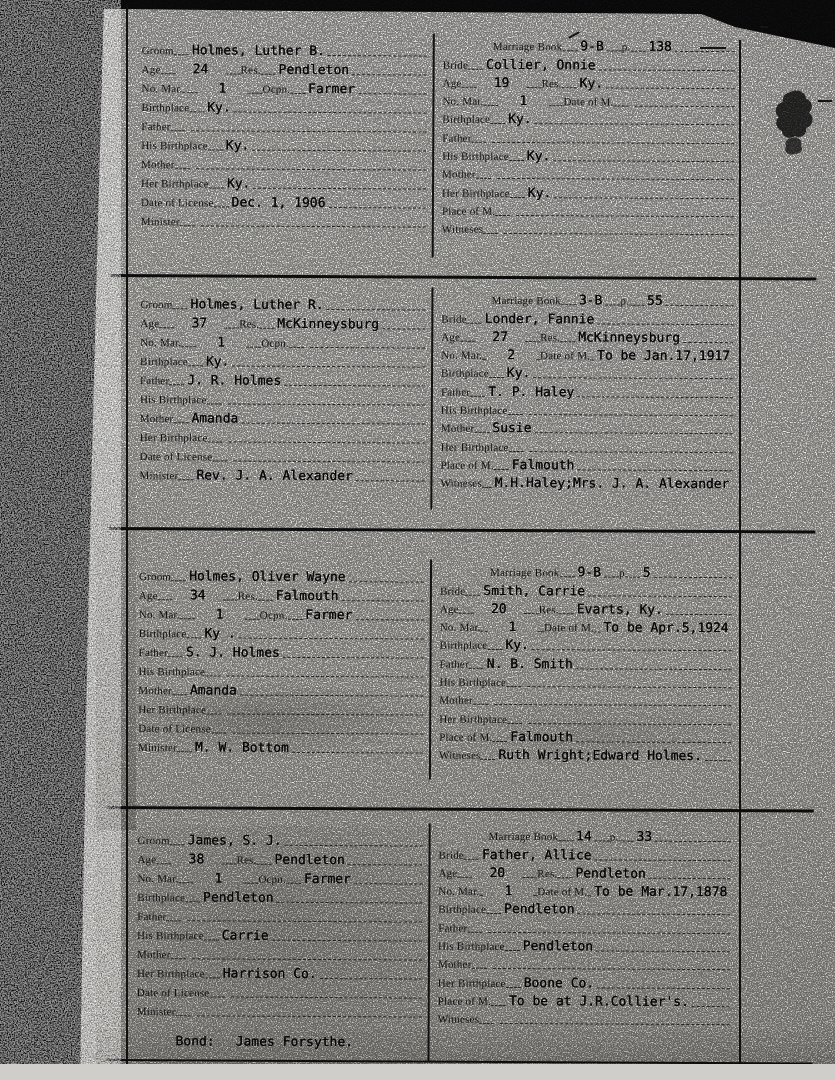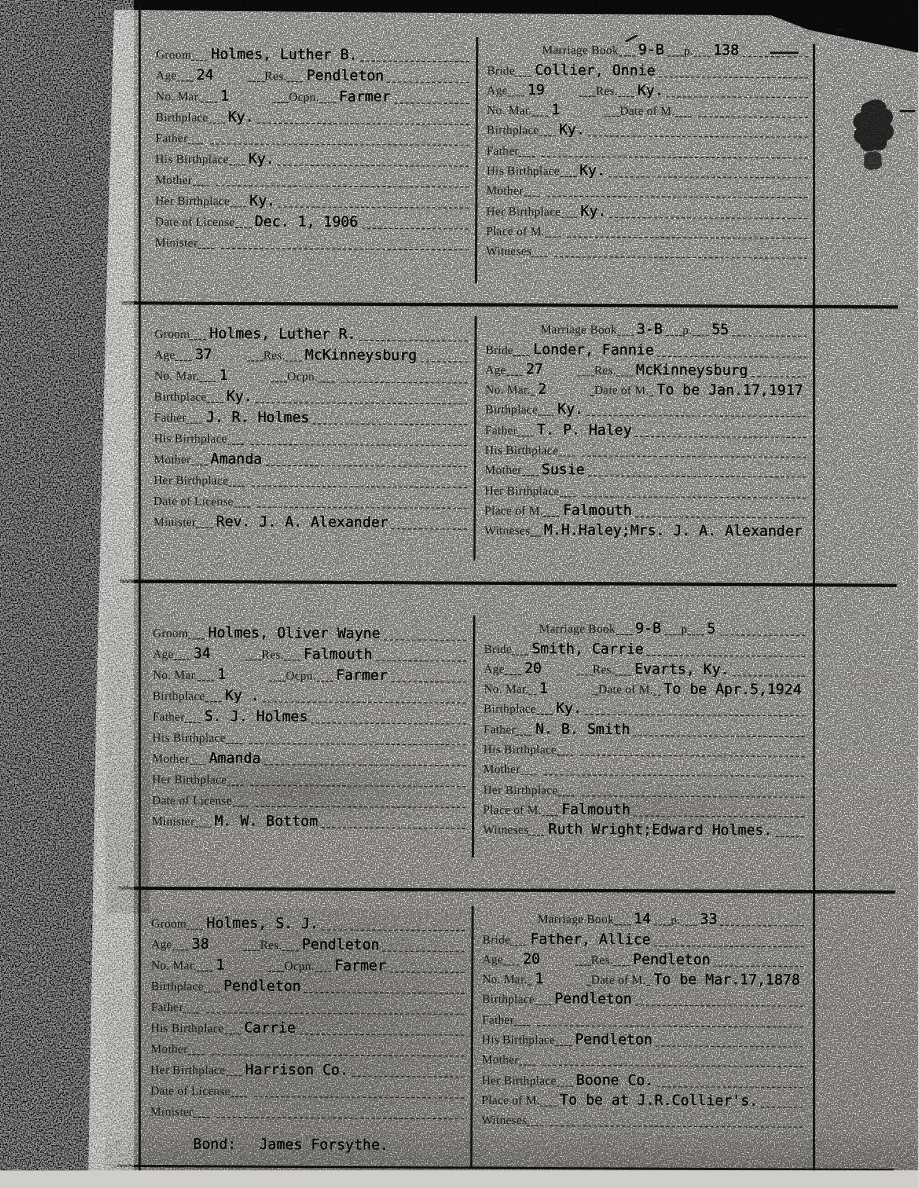--- a/index.html
+++ b/index.html
@@ -27,21 +27,21 @@
   .col{box-sizing:border-box;}
   .col.left{width:305px;border-right:2px solid #1e1e1e;padding:7px 6px 0 12px;}
   .col.right{width:305px;padding:2px 5px 0 8px;}
   .row{display:flex;align-items:flex-end;height:19px;}
   .col.right .row{height:18.3px;}
   .row.book{height:17px;}
   .lbl{font:11px "Liberation Serif", serif;color:#1c1c1c;white-space:nowrap;
        padding-bottom:2px;letter-spacing:.2px;}
   .val{font:13px "DejaVu Sans Mono", "Liberation Mono", monospace;color:#0c0c0c;
        white-space:nowrap;padding:0 3px 1px 3px;text-shadow:0 0 .5px rgba(10,10,10,.85);}
-  .v1{min-width:44px;text-align:left;}
+  .v1{min-width:44px;text-align:center;}
   .g{width:15px;border-bottom:1.6px dashed #3c3c3c;margin-bottom:3px;}
   .tf{flex:1;border-bottom:1.6px dashed #3c3c3c;margin-bottom:3px;}
   .sp{width:50px;}
   .row.bond{margin-top:10px;height:20px;padding-left:10px;}
   .row.bond .lbl-bond{font:13px "DejaVu Sans Mono","Liberation Mono",monospace;color:#101010;
        text-shadow:0 0 .5px rgba(10,10,10,.85);padding-bottom:1px;margin-left:29px;}
   .row.bond .gap-plain{width:18px;}
   
   .smudge{position:absolute;pointer-events:none;}
   .sm1{left:130px;top:680px;width:305px;height:78px;
@@ -539,21 +539,21 @@
               <span class="val">Ruth Wright;Edward Holmes.</span>
               <span class="tf"></span>
             </div>
           </div>
         </div>
         <div class="record r4">
           <div class="col left">
             <div class="row">
               <span class="lbl">Groom</span>
               <span class="g"></span>
-              <span class="val">Holmes, S. J.</span>
+              <span class="val">James, S. J.</span>
               <span class="tf"></span>
             </div>
             <div class="row">
               <span class="lbl">Age</span>
               <span class="g"></span>
               <span class="val v1">38</span>
               <span class="g"></span>
               <span class="lbl">Res.</span>
               <span class="g"></span>
               <span class="val">Pendleton</span>

